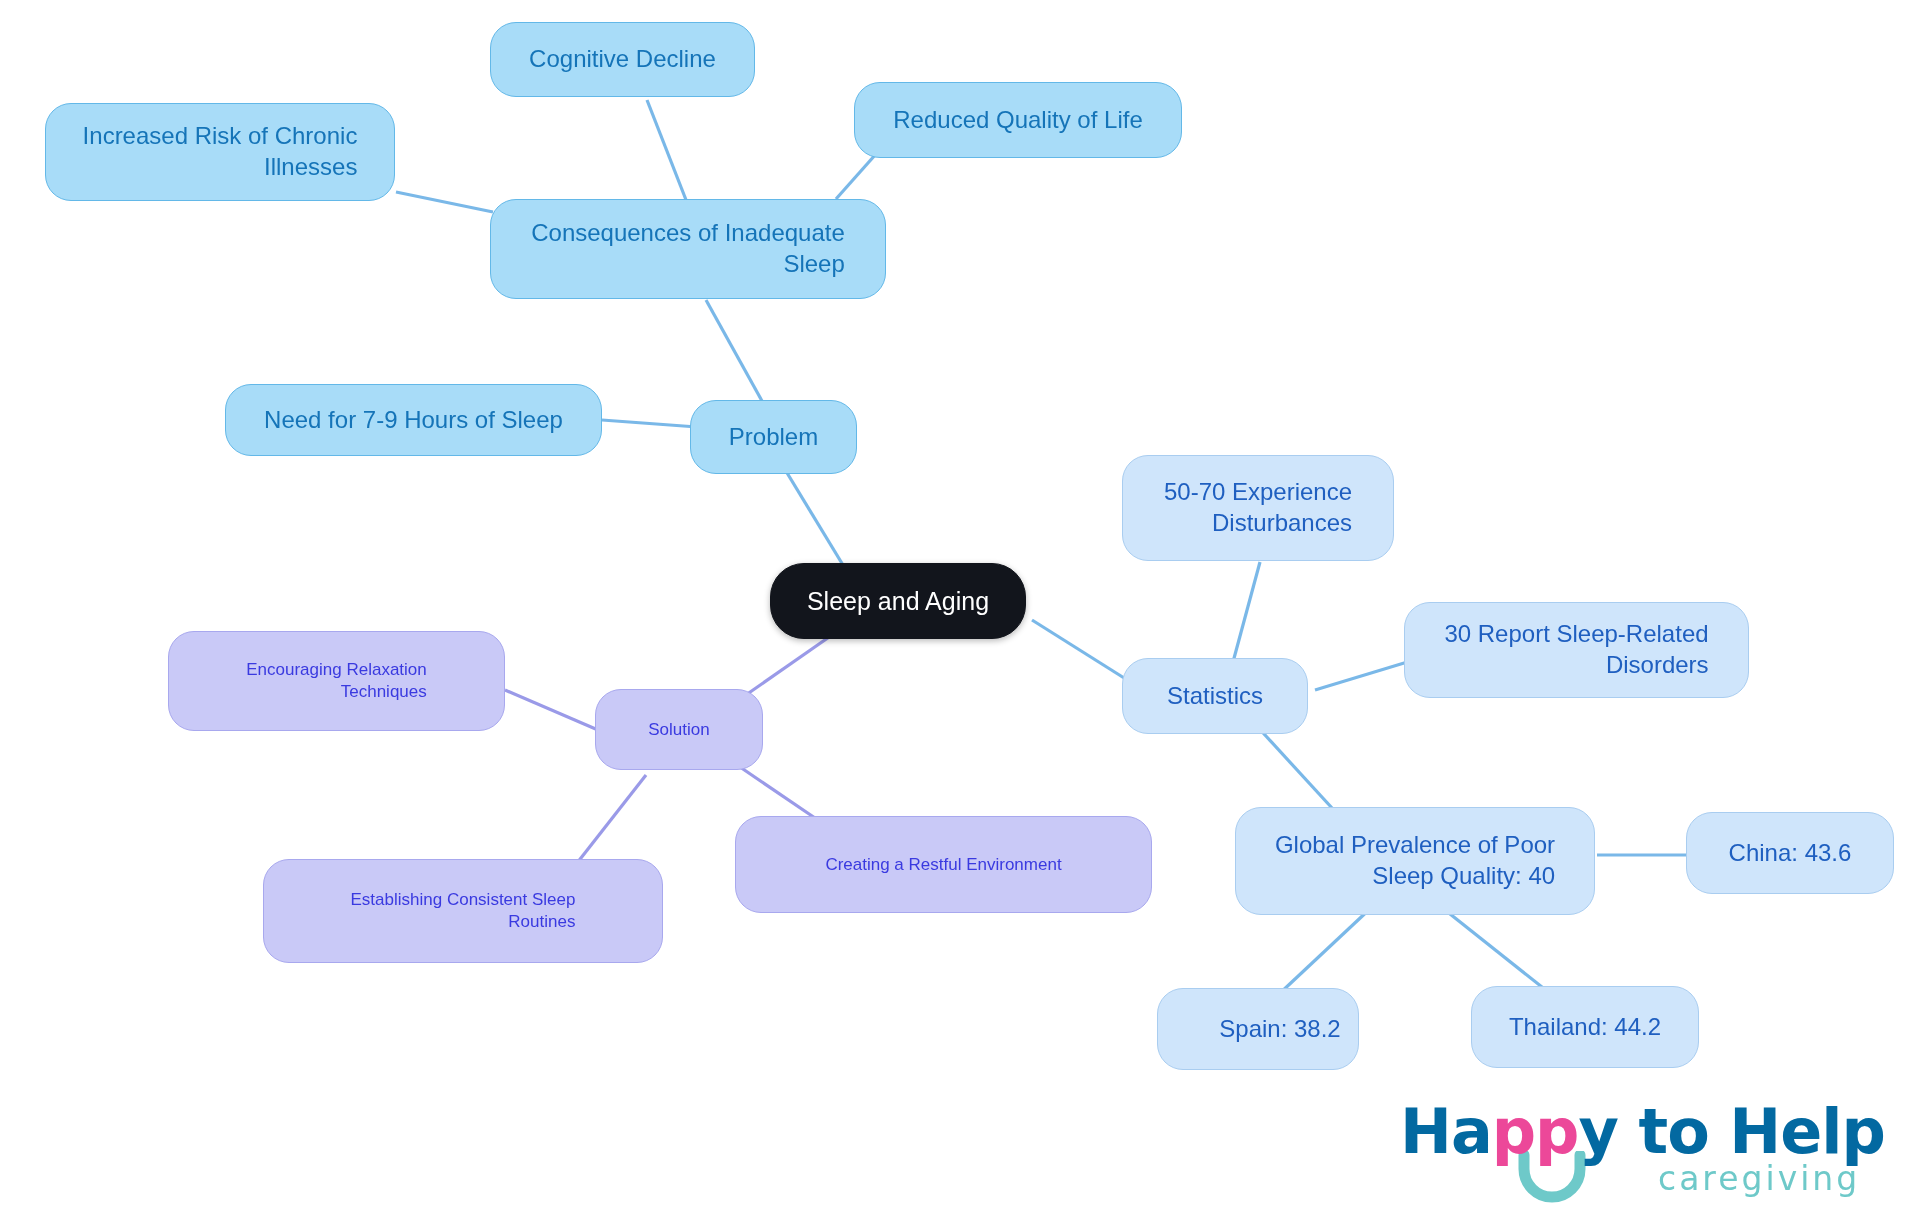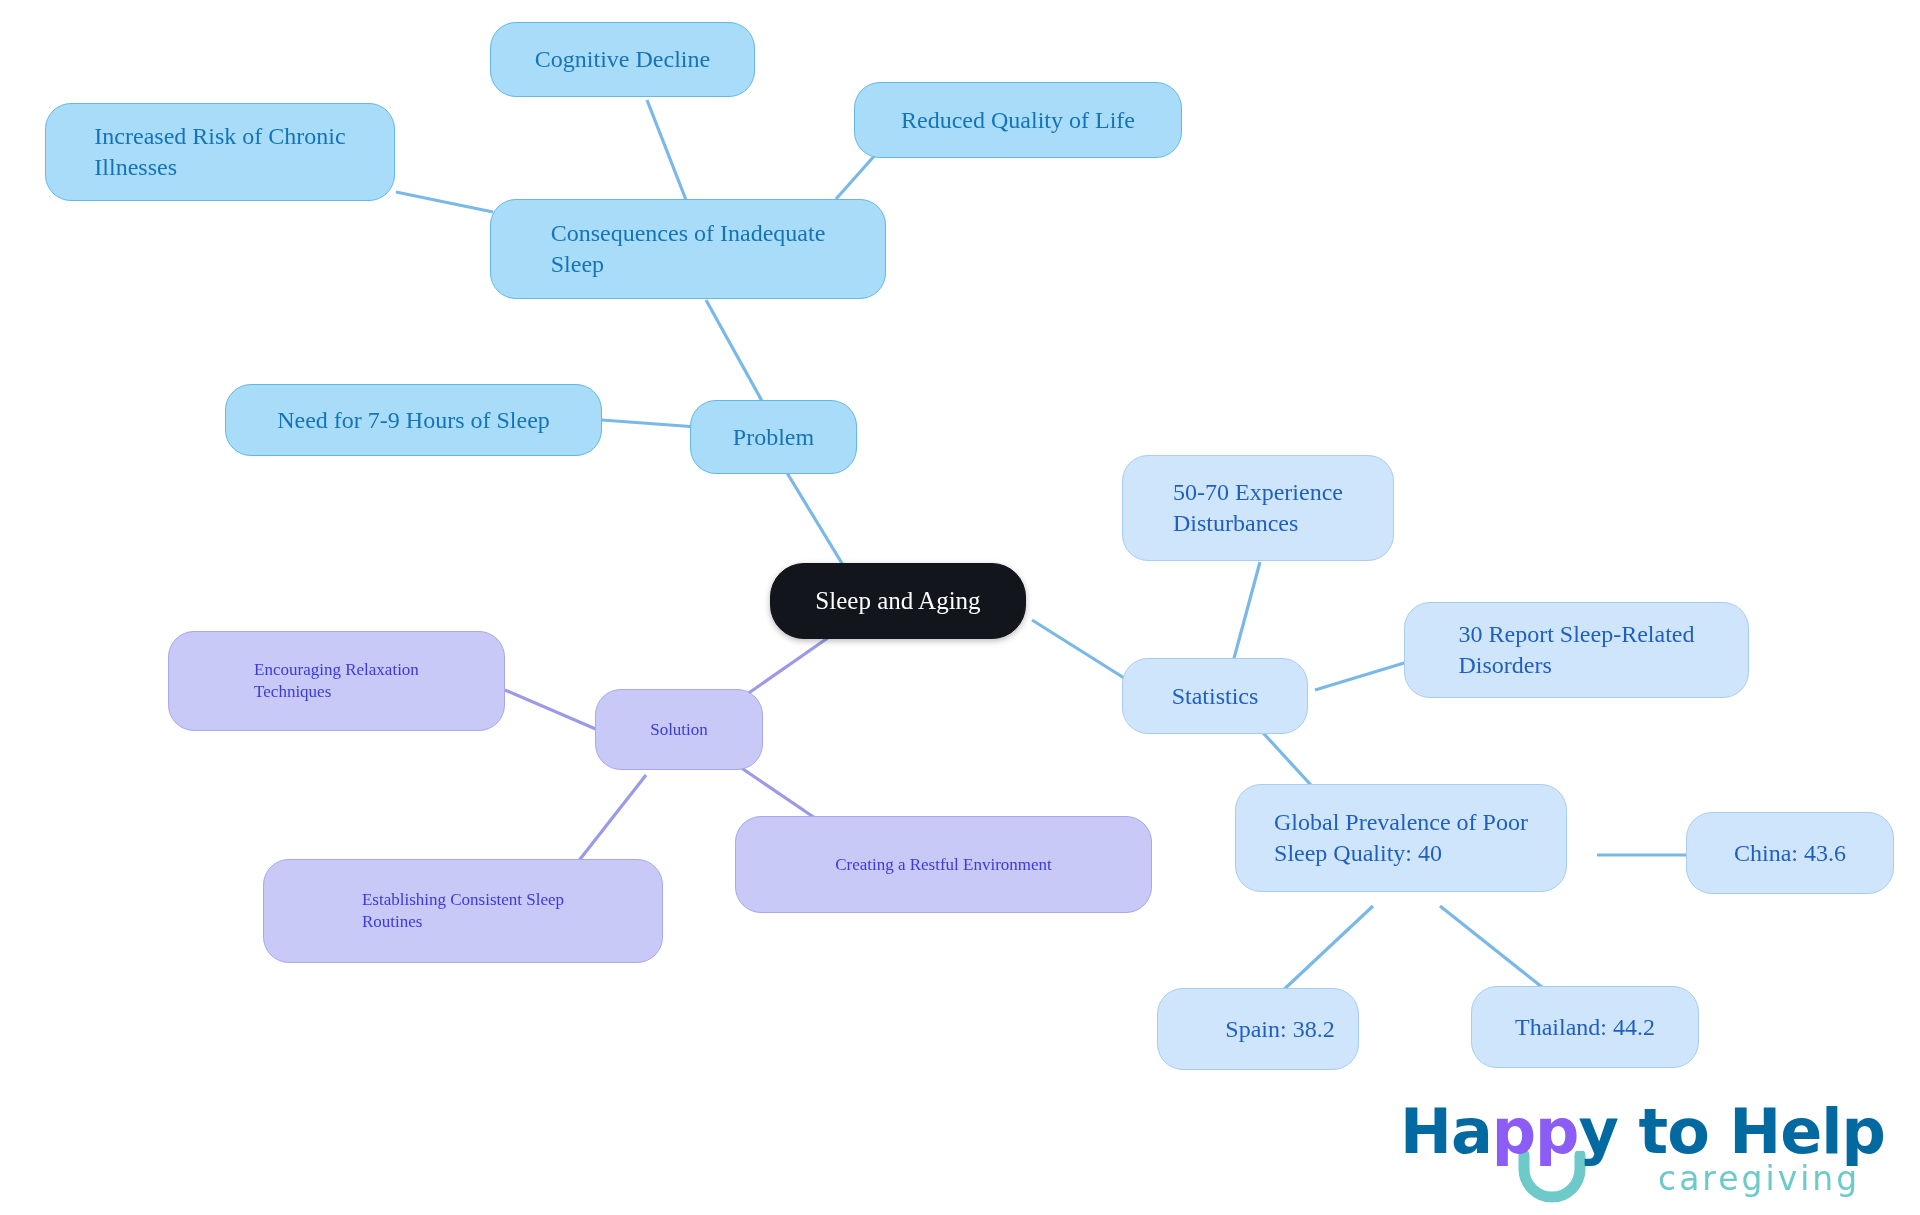--- a/index.html
+++ b/index.html
@@ -26,26 +26,25 @@
     width: 1920px;
     height: 1215px;
     pointer-events: none;
   }
   .node {
     position: absolute;
     box-sizing: border-box;
     display: flex;
     align-items: center;
     justify-content: center;
-    text-align: left;
+    text-align: right;
     line-height: 1.28;
     border-style: solid;
     border-width: 1.5px;
     overflow: hidden;
-    font-family: Liberation Serif, serif;
   }
   .node-label {
     display: block;
     padding: 0 14px;
     white-space: pre-line;
   }
   
   .n-root {
     background: #12151c;
     border-color: #12151c;
@@ -91,21 +90,21 @@
     position: absolute;
     left: 0;
     top: 0;
     font-size: 62px;
     font-weight: bold;
     letter-spacing: -1px;
     white-space: nowrap;
     font-family: "DejaVu Sans", sans-serif;
   }
   .logo-a { color: #0369a1; }
-  .logo-b { color: #8b5cf6; }
+  .logo-b { color: #ec4899; }
   .logo-sub {
     position: absolute;
     left: 258px;
     top: 64px;
     font-size: 33px;
     letter-spacing: 3px;
     color: #6ec9c9;
     font-family: "DejaVu Sans", sans-serif;
   }
   #logo-smile {
@@ -193,21 +192,21 @@
 
   <div class="node n-paleblue" style="left:1404px; top:602px; width:345px; height:96px;">
     <span class="node-label">30 Report Sleep-Related
 Disorders</span>
   </div>
 
   <div class="node n-paleblue" style="left:1122px; top:658px; width:186px; height:76px;">
     <span class="node-label">Statistics</span>
   </div>
 
-  <div class="node n-paleblue" style="left:1235px; top:784px; width:332px; height:108px;">
+  <div class="node n-paleblue" style="left:1235px; top:807px; width:360px; height:108px;">
     <span class="node-label">Global Prevalence of Poor
 Sleep Quality: 40</span>
   </div>
 
   <div class="node n-paleblue" style="left:1686px; top:812px; width:208px; height:82px;">
     <span class="node-label">China: 43.6</span>
   </div>
 
   <div class="node n-paleblue" style="left:1157px; top:988px; width:202px; height:82px;padding-left:44px;">
     <span class="node-label">Spain: 38.2</span>

